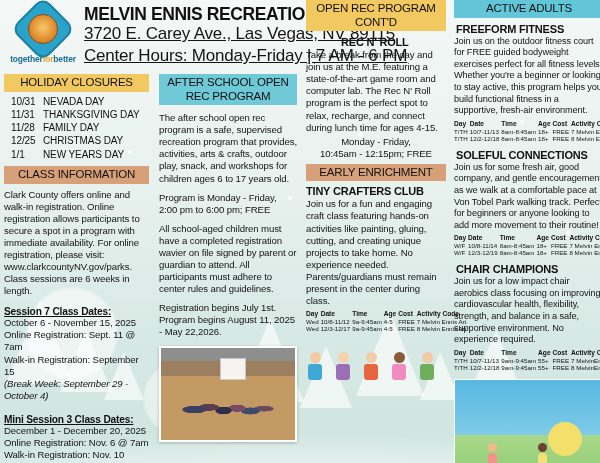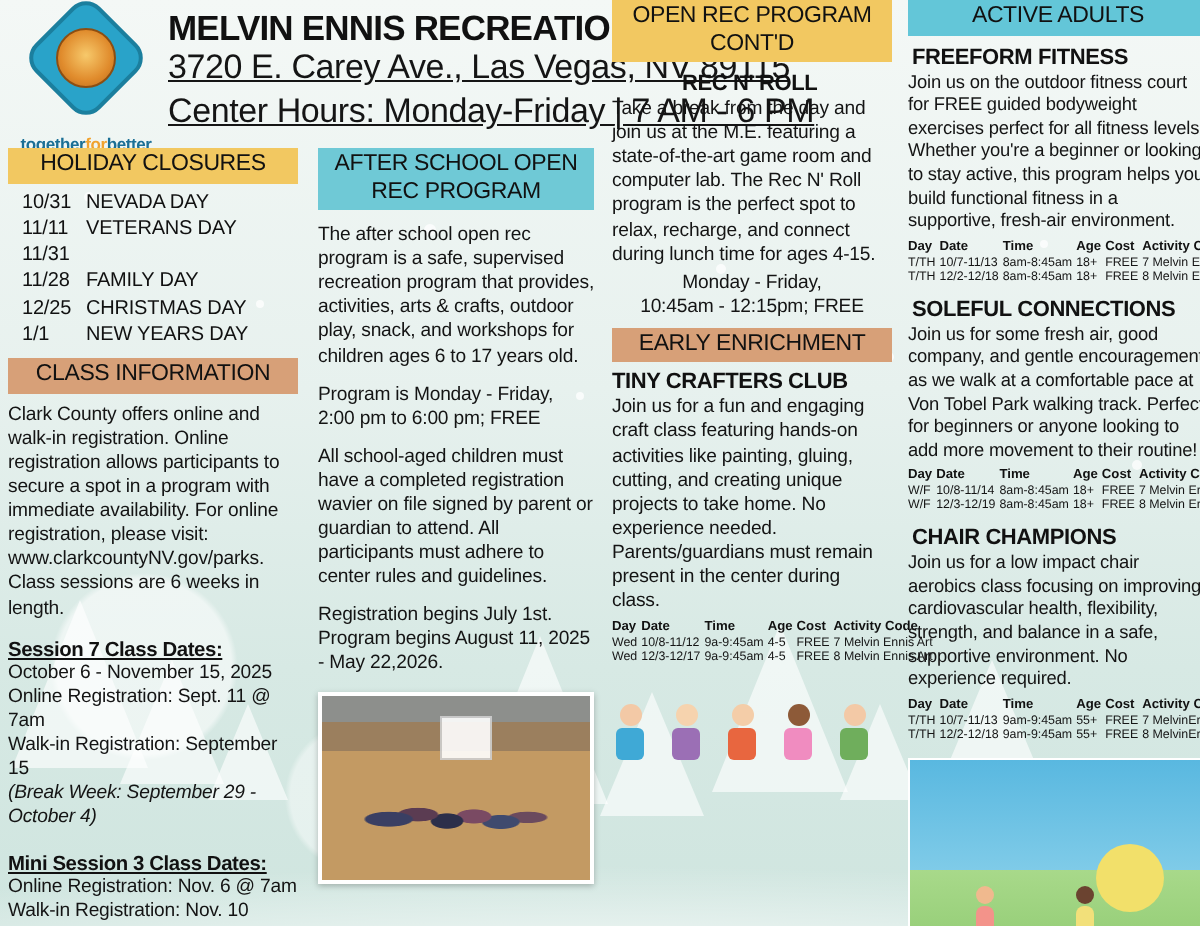--- a/index.html
+++ b/index.html
@@ -72,21 +72,21 @@
     transform: rotate(-45deg);
     border-radius: 50%;
     background: radial-gradient(circle at 50% 45%, #f7c96b 0%, #e08b2c 60%, #b86a1c 100%);
     border: 1px solid #8c4e12;
   }
   .logo-tag {
     font-size: 8.5px;
     font-weight: bold;
     color: #1b6f95;
     letter-spacing: -0.2px;
-    margin-top: 15px;
+    margin-top: 2px;
     white-space: nowrap;
     text-align: center;
   }
   .logo-tag .mid { color: #f0a22e; }
 
   .center-info { padding-left: 4px; padding-top: 1px; }
   .center-name {
     font-size: 17.5px;
     font-weight: bold;
     letter-spacing: -0.4px;
@@ -287,25 +287,22 @@
     <div class="col col-1">
 
       <div class="bar bar-gold">HOLIDAY CLOSURES</div>
 
       <div class="holiday-list">
         <div class="holiday-row">
           <span class="holiday-date">10/31</span>
           <span>NEVADA DAY</span>
         </div>
         <div class="holiday-row">
-          <span class="holiday-date">11/11</span>
-          <span>VETERANS DAY</span>
-        </div>
-        <div class="holiday-row">
           <span class="holiday-date">11/31</span>
+          <span>THANKSGIVING DAY</span>
         </div>
         <div class="holiday-row">
           <span class="holiday-date">11/28</span>
           <span>FAMILY DAY</span>
         </div>
         <div class="holiday-row">
           <span class="holiday-date">12/25</span>
           <span>CHRISTMAS DAY</span>
         </div>
         <div class="holiday-row">
@@ -321,20 +318,21 @@
       <div style="margin-top:9px;">
         <div class="dates-head">Session 7 Class Dates:</div>
         <div class="body-text">October 6 - November 15, 2025</div>
         <div class="body-text">Online Registration: Sept. 11 @ 7am</div>
         <div class="body-text">Walk-in Registration: September 15</div>
         <div class="body-text italic">(Break Week: September 29 - October 4)</div>
       </div>
 
       <div style="margin-top:12px;">
         <div class="dates-head">Mini Session 3 Class Dates:</div>
+        <div class="body-text">December 1 - December 20, 2025</div>
         <div class="body-text">Online Registration: Nov. 6 @ 7am</div>
         <div class="body-text">Walk-in Registration: Nov. 10</div>
 
       </div>
     </div>
 
     <div class="col col-2">
 
       <div class="bar bar-teal">AFTER SCHOOL OPEN REC PROGRAM</div>
 

